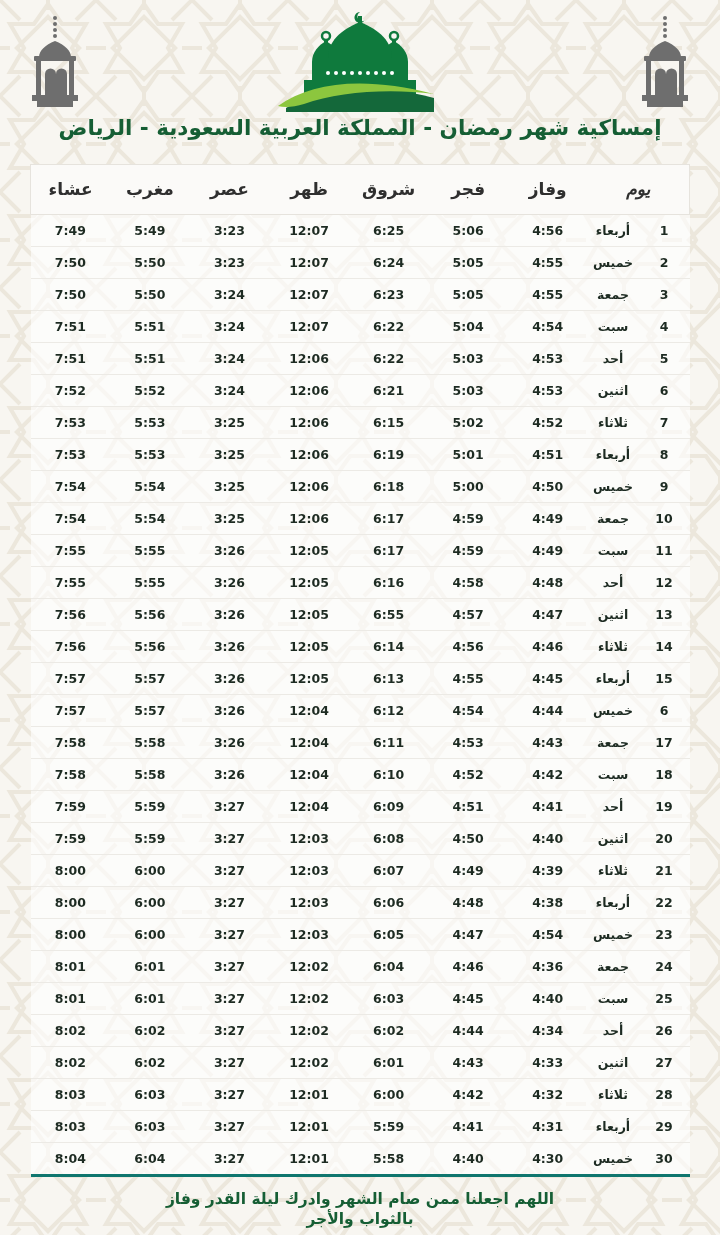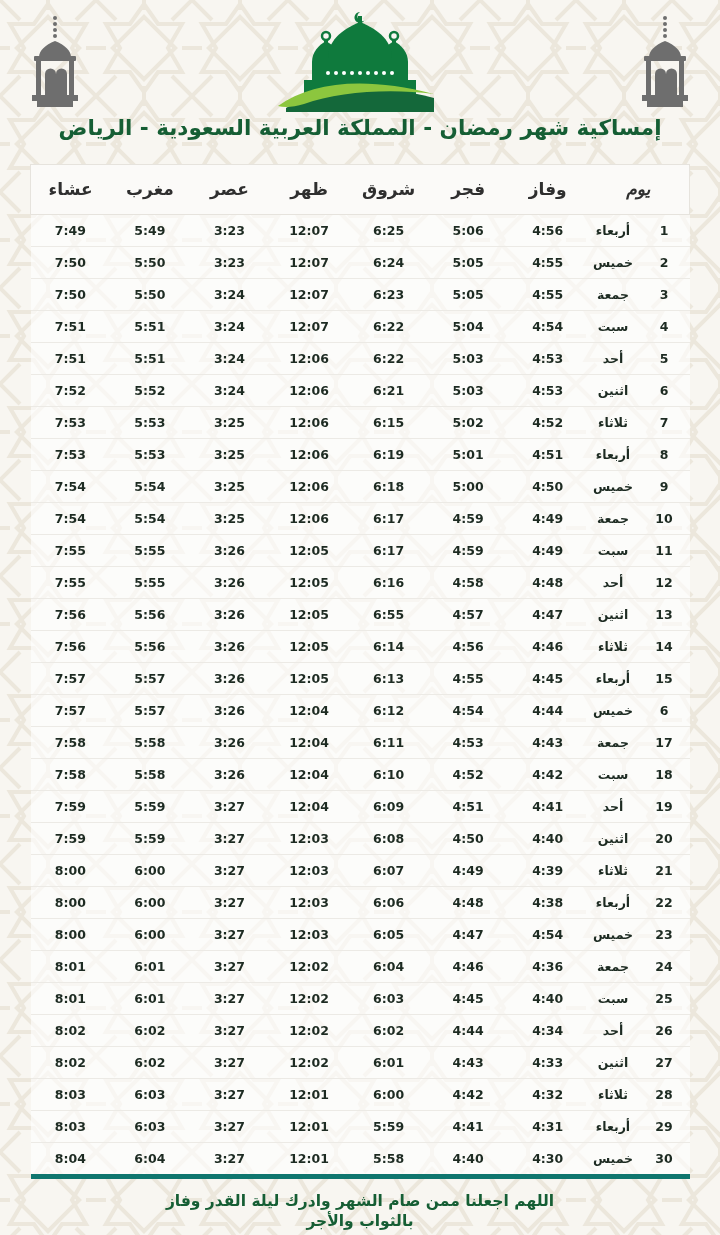--- a/index.html
+++ b/index.html
@@ -102,21 +102,21 @@
     font-size: 12.5px;
     font-weight: bold;
     color: #1d2b22;
     text-align: center;
     padding: 8px 0 8px 0;
     border-bottom: 1px solid #eceae5;
     background: rgba(255,255,255,0.62);
     height: 31px;
   }
 
-  table.times tbody tr:last-child td { border-bottom: 5px solid #0f766e; }
+  table.times tbody tr:last-child td { border-bottom: 3px solid #0f766e; }
 
   
   td.day-num {
     color: #1f6b3b;
     font-size: 12.5px;
     width: 40px;
     text-align: center;
   }
   td.day-name {
     color: #1f6b3b;

